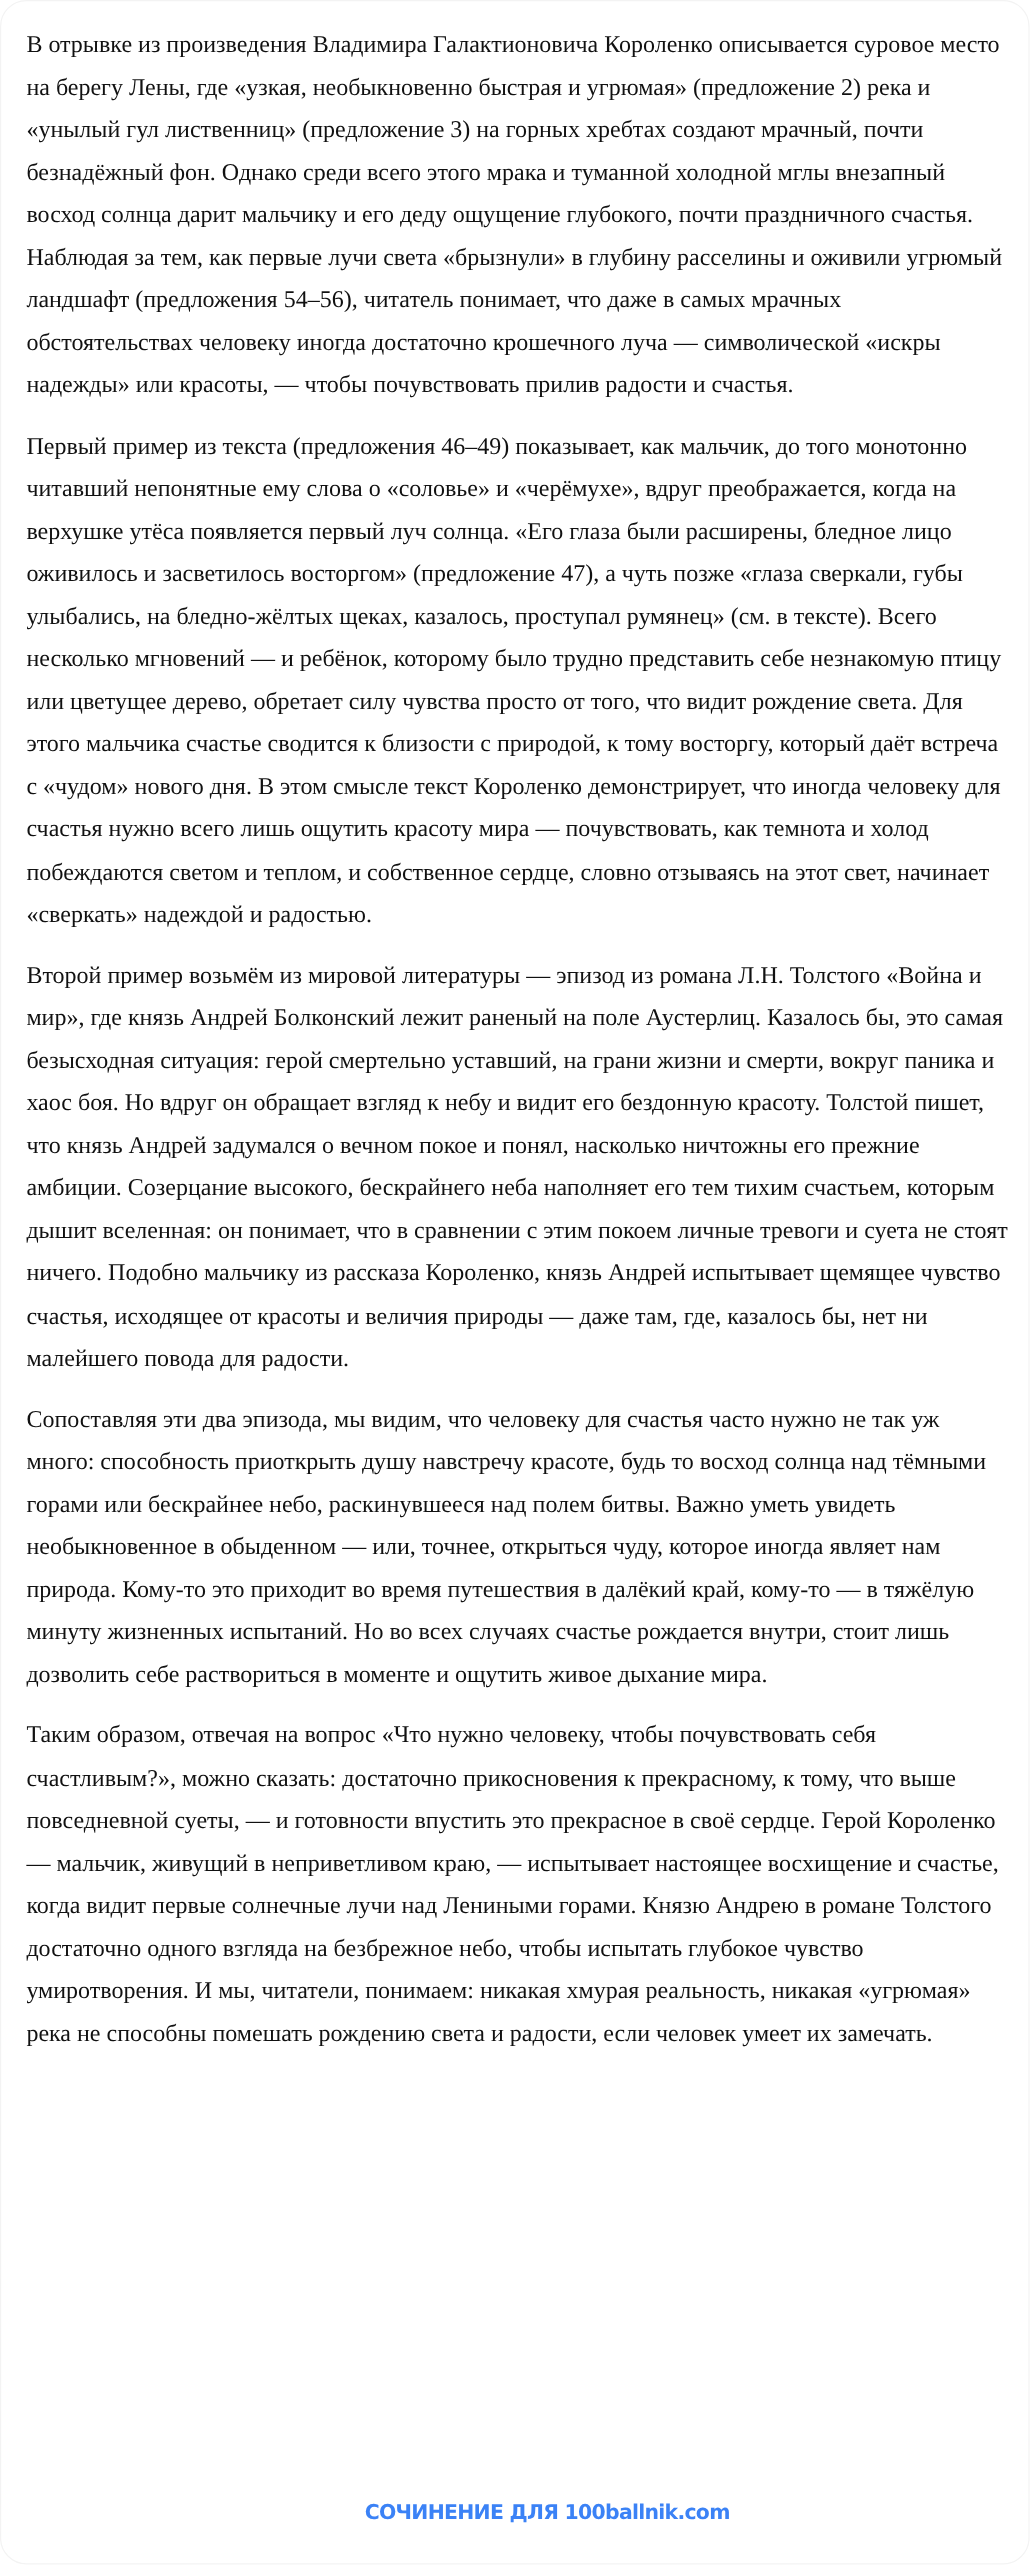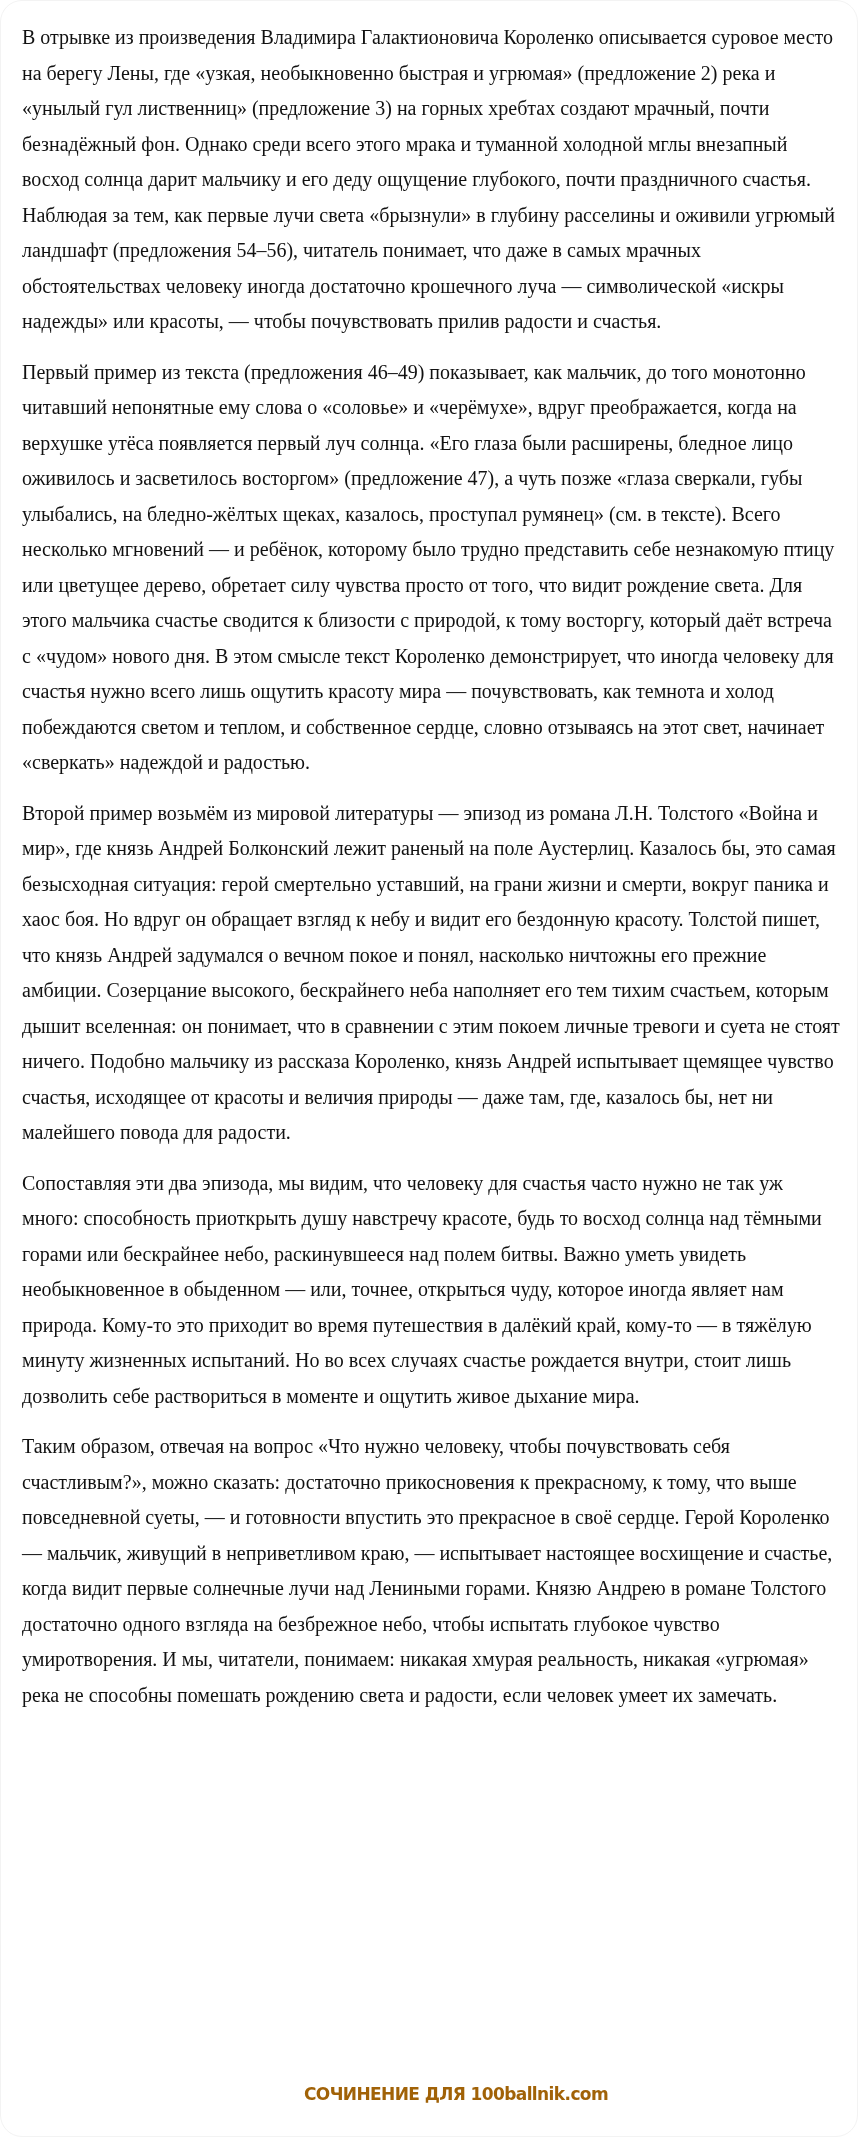--- a/index.html
+++ b/index.html
@@ -43,21 +43,21 @@
     left: 0;
     width: 860px;
     top: 2078px;
     text-align: center;
     padding-left: 50px;
     box-sizing: border-box;
     font-family: "DejaVu Sans", sans-serif;
     font-weight: bold;
     font-size: 17px;
     line-height: 30px;
-    color: #a16207;
+    color: #3b82f6;
     letter-spacing: -0.6px;
   }
 </style>
 </head>
 <body>
 
 <div class="card">
   <div class="essay">
     <p>В отрывке из произведения Владимира Галактионовича Короленко описывается суровое место на берегу Лены, где «узкая, необыкновенно быстрая и угрюмая» (предложение 2) река и «унылый гул лиственниц» (предложение 3) на горных хребтах создают мрачный, почти безнадёжный фон. Однако среди всего этого мрака и туманной холодной мглы внезапный восход солнца дарит мальчику и его деду ощущение глубокого, почти праздничного счастья. Наблюдая за тем, как первые лучи света «брызнули» в глубину расселины и оживили угрюмый ландшафт (предложения 54–56), читатель понимает, что даже в самых мрачных обстоятельствах человеку иногда достаточно крошечного луча — символической «искры надежды» или красоты, — чтобы почувствовать прилив радости и счастья.</p>
     <p>Первый пример из текста (предложения 46–49) показывает, как мальчик, до того монотонно читавший непонятные ему слова о «соловье» и «черёмухе», вдруг преображается, когда на верхушке утёса появляется первый луч солнца. «Его глаза были расширены, бледное лицо оживилось и засветилось восторгом» (предложение 47), а чуть позже «глаза сверкали, губы улыбались, на бледно-жёлтых щеках, казалось, проступал румянец» (см. в тексте). Всего несколько мгновений — и ребёнок, которому было трудно представить себе незнакомую птицу или цветущее дерево, обретает силу чувства просто от того, что видит рождение света. Для этого мальчика счастье сводится к близости с природой, к тому восторгу, который даёт встреча с «чудом» нового дня. В этом смысле текст Короленко демонстрирует, что иногда человеку для счастья нужно всего лишь ощутить красоту мира — почувствовать, как темнота и холод побеждаются светом и теплом, и собственное сердце, словно отзываясь на этот свет, начинает «сверкать» надеждой и радостью.</p>

